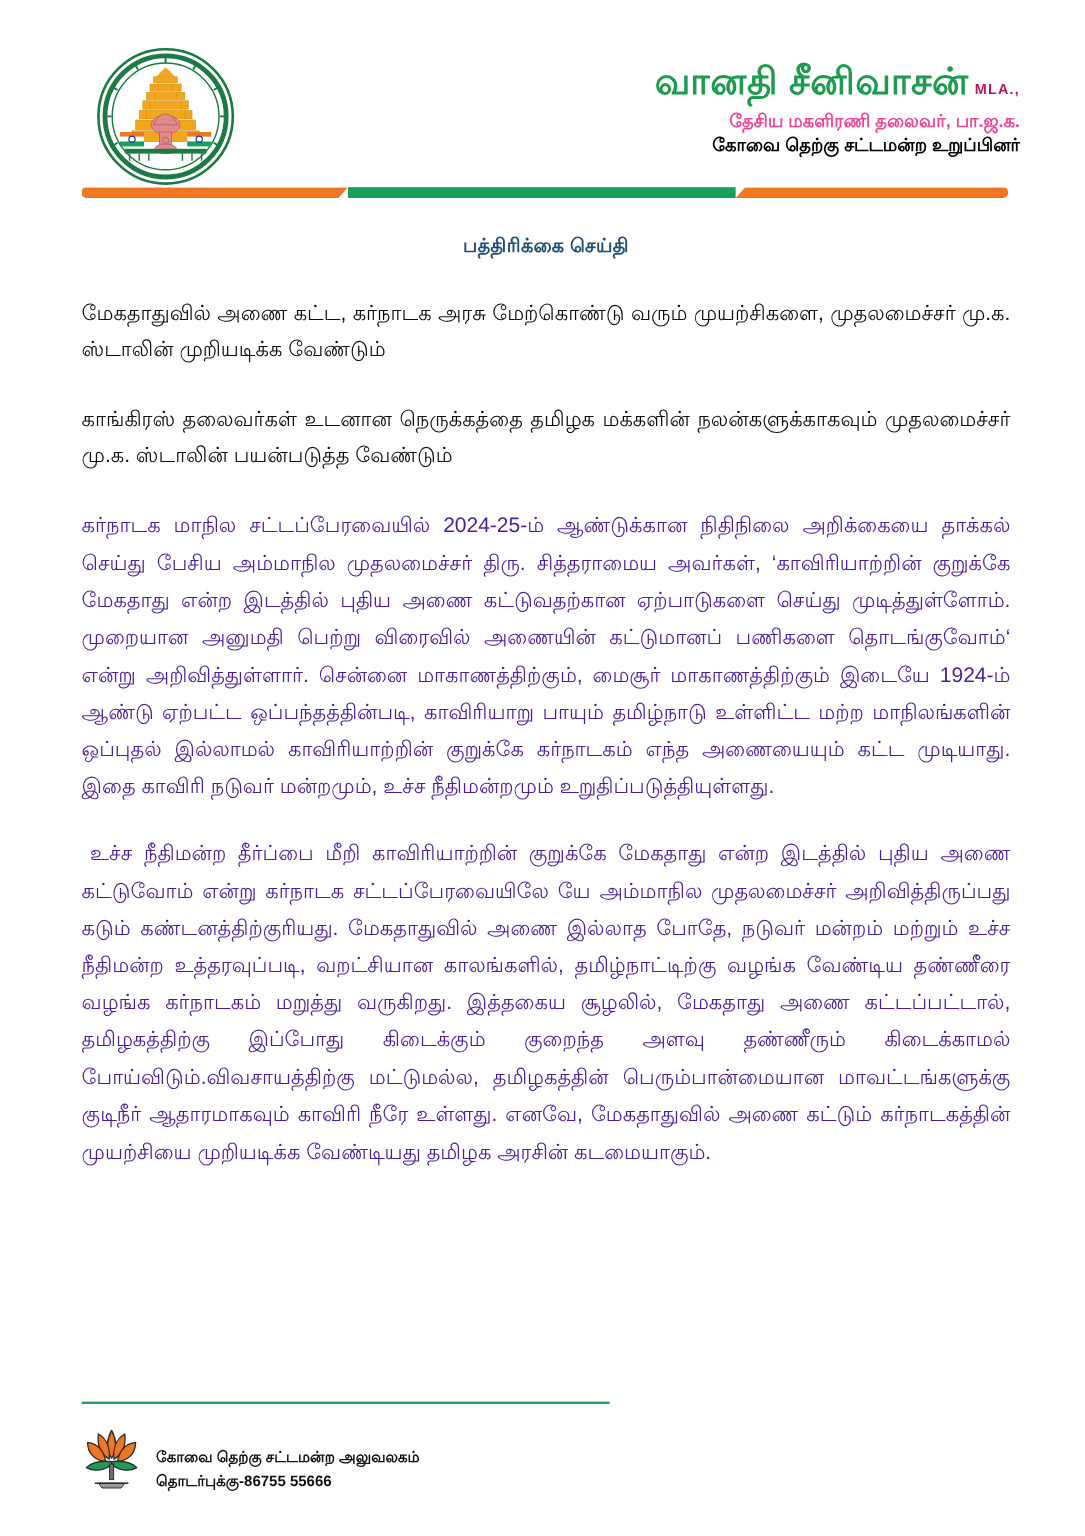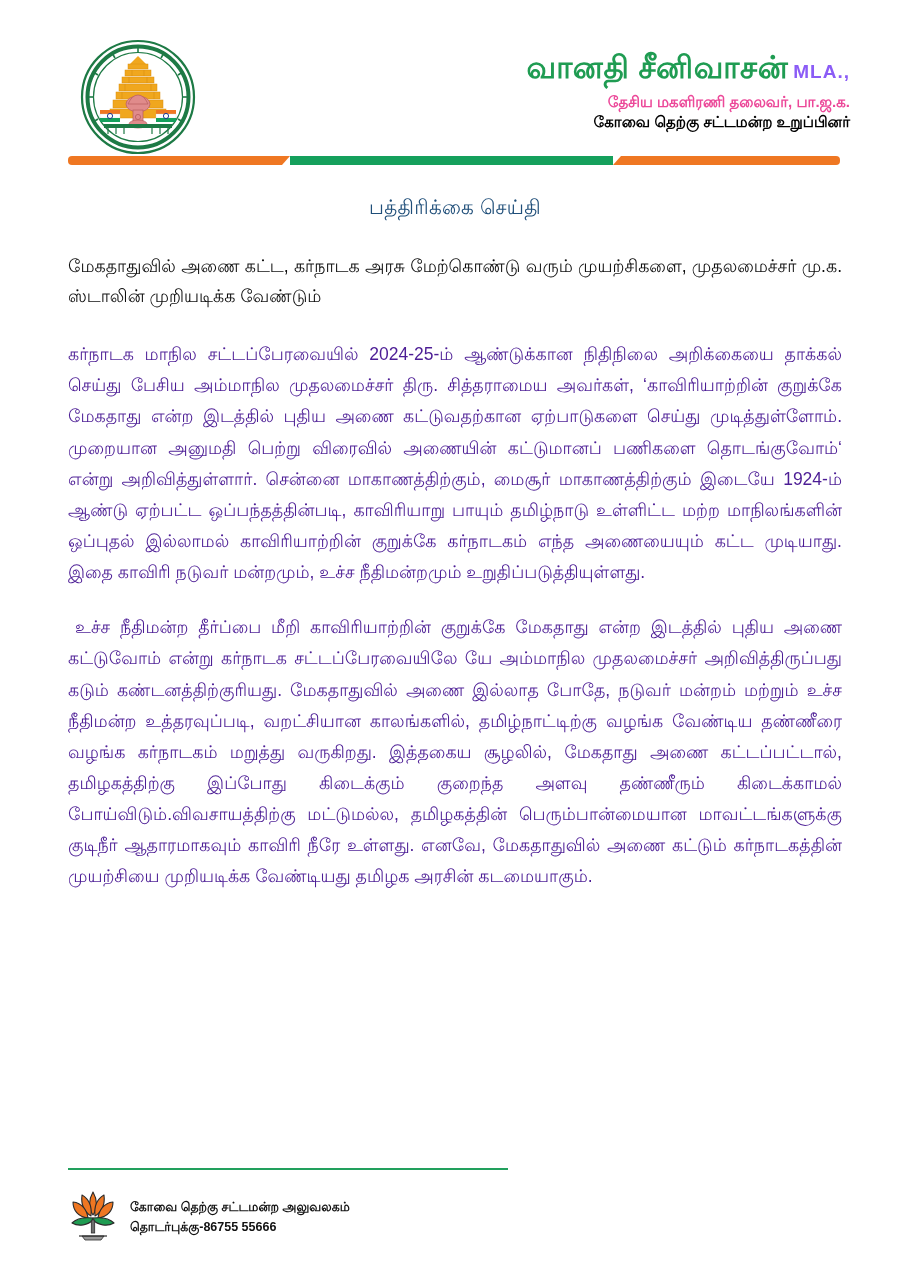--- a/index.html
+++ b/index.html
@@ -48,25 +48,25 @@
     line-height: 1.0;
   }
   .mla-name {
     font-size: 31px;
     font-weight: bold;
     color: #1f9c52;
     letter-spacing: .5px;
     white-space: nowrap;
   }
   .mla-name .suffix {
-    font-size: 19px;
+    font-size: 12px;
     font-weight: bold;
     letter-spacing: 1px;
     margin-left: 5px;
-    color: #8b5cf6;
+    color: #be185d;
     margin-top: 13px;
   }
   .mla-sub {
     font-size: 15px;
     font-weight: bold;
     color: #ec4899;
     margin-top: 11px;
     white-space: nowrap;
   }
   .mla-sub2 {
@@ -109,22 +109,22 @@
   
   .content {
     position: absolute;
     left: 68px;
     top: 196px;
     width: 774px;
   }
 
   .doc-title {
     text-align: center;
-    font-size: 20px;
-    font-weight: normal;
+    font-size: 16px;
+    font-weight: bold;
     color: #1f4e79;
     margin: 0 0 30px 0;
     letter-spacing: .3px;
   }
 
   .subject {
     font-size: 17.5px;
     line-height: 1.72;
     text-align: justify;
     text-align-last: left;
@@ -150,21 +150,21 @@
     width: 440px;
     height: 2px;
     background: #22a05d;
   }
 
   .footer {
     position: absolute;
     left: 68px;
     top: 1186px;
     display: flex;
-    align-items: center;
+    align-items: flex-end;
     gap: 12px;
   }
   .lotus { width: 50px; height: 58px; flex: 0 0 50px; }
   .lotus svg { display: block; }
   .footer-addr {
     font-size: 12.5px;
     font-weight: bold;
     line-height: 1.62;
     color: #111111;
     padding-top: 4px;
@@ -262,20 +262,21 @@
   <div class="tricolor">
     <div class="tri-seg tri-left"></div>
     <div class="tri-seg tri-mid"></div>
     <div class="tri-seg tri-right"></div>
   </div>
 
   <div class="content">
     <div class="doc-title">பத்திரிக்கை செய்தி</div>
 
     <p class="subject">மேகதாதுவில் அணை கட்ட, கர்நாடக அரசு மேற்கொண்டு வரும் முயற்சிகளை, முதலமைச்சர் மு.க. ஸ்டாலின் முறியடிக்க வேண்டும்</p>
+    <p class="subject">காங்கிரஸ் தலைவர்கள் உடனான நெருக்கத்தை தமிழக மக்களின் நலன்களுக்காகவும் முதலமைச்சர் மு.க. ஸ்டாலின் பயன்படுத்த வேண்டும்</p>
 
     <p class="para">கர்நாடக மாநில சட்டப்பேரவையில் 2024-25-ம் ஆண்டுக்கான நிதிநிலை அறிக்கையை தாக்கல் செய்து பேசிய அம்மாநில முதலமைச்சர் திரு. சித்தராமைய அவர்கள், ‘காவிரியாற்றின் குறுக்கே மேகதாது என்ற இடத்தில்  புதிய அணை கட்டுவதற்கான ஏற்பாடுகளை செய்து முடித்துள்ளோம்.  முறையான அனுமதி பெற்று விரைவில் அணையின் கட்டுமானப் பணிகளை தொடங்குவோம்‘ என்று அறிவித்துள்ளார். சென்னை மாகாணத்திற்கும், மைசூர் மாகாணத்திற்கும் இடையே 1924-ம் ஆண்டு ஏற்பட்ட ஒப்பந்தத்தின்படி, காவிரியாறு பாயும்  தமிழ்நாடு உள்ளிட்ட மற்ற மாநிலங்களின் ஒப்புதல் இல்லாமல் காவிரியாற்றின் குறுக்கே கர்நாடகம் எந்த அணையையும் கட்ட முடியாது. இதை காவிரி நடுவர் மன்றமும், உச்ச நீதிமன்றமும் உறுதிப்படுத்தியுள்ளது.</p>
     <p class="para indent">உச்ச நீதிமன்ற தீர்ப்பை மீறி காவிரியாற்றின் குறுக்கே மேகதாது என்ற இடத்தில் புதிய அணை கட்டுவோம் என்று கர்நாடக சட்டப்பேரவையிலே யே அம்மாநில முதலமைச்சர் அறிவித்திருப்பது கடும் கண்டனத்திற்குரியது. மேகதாதுவில் அணை இல்லாத போதே, நடுவர் மன்றம் மற்றும் உச்ச நீதிமன்ற உத்தரவுப்படி, வறட்சியான காலங்களில், தமிழ்நாட்டிற்கு வழங்க வேண்டிய தண்ணீரை வழங்க கர்நாடகம் மறுத்து வருகிறது. இத்தகைய சூழலில், மேகதாது அணை கட்டப்பட்டால், தமிழகத்திற்கு இப்போது கிடைக்கும்  குறைந்த அளவு தண்ணீரும் கிடைக்காமல் போய்விடும்.விவசாயத்திற்கு மட்டுமல்ல, தமிழகத்தின் பெரும்பான்மையான மாவட்டங்களுக்கு குடிநீர் ஆதாரமாகவும் காவிரி நீரே உள்ளது. எனவே, மேகதாதுவில் அணை கட்டும் கர்நாடகத்தின் முயற்சியை முறியடிக்க வேண்டியது தமிழக அரசின் கடமையாகும்.</p>
   </div>
 
   <div class="footer-rule"></div>
 
   <div class="footer">
     <div class="lotus">
       <svg width="50" height="58" viewBox="0 0 50 58" xmlns="http://www.w3.org/2000/svg">

